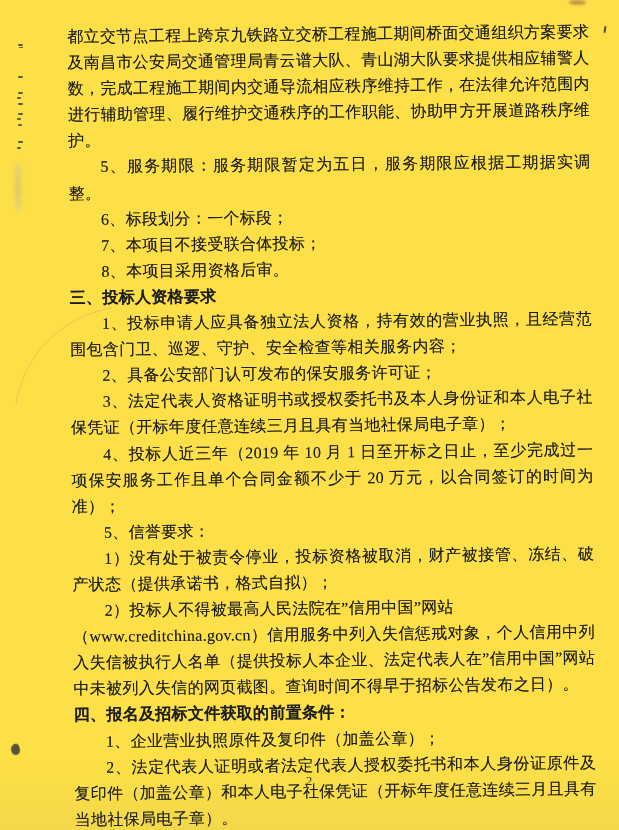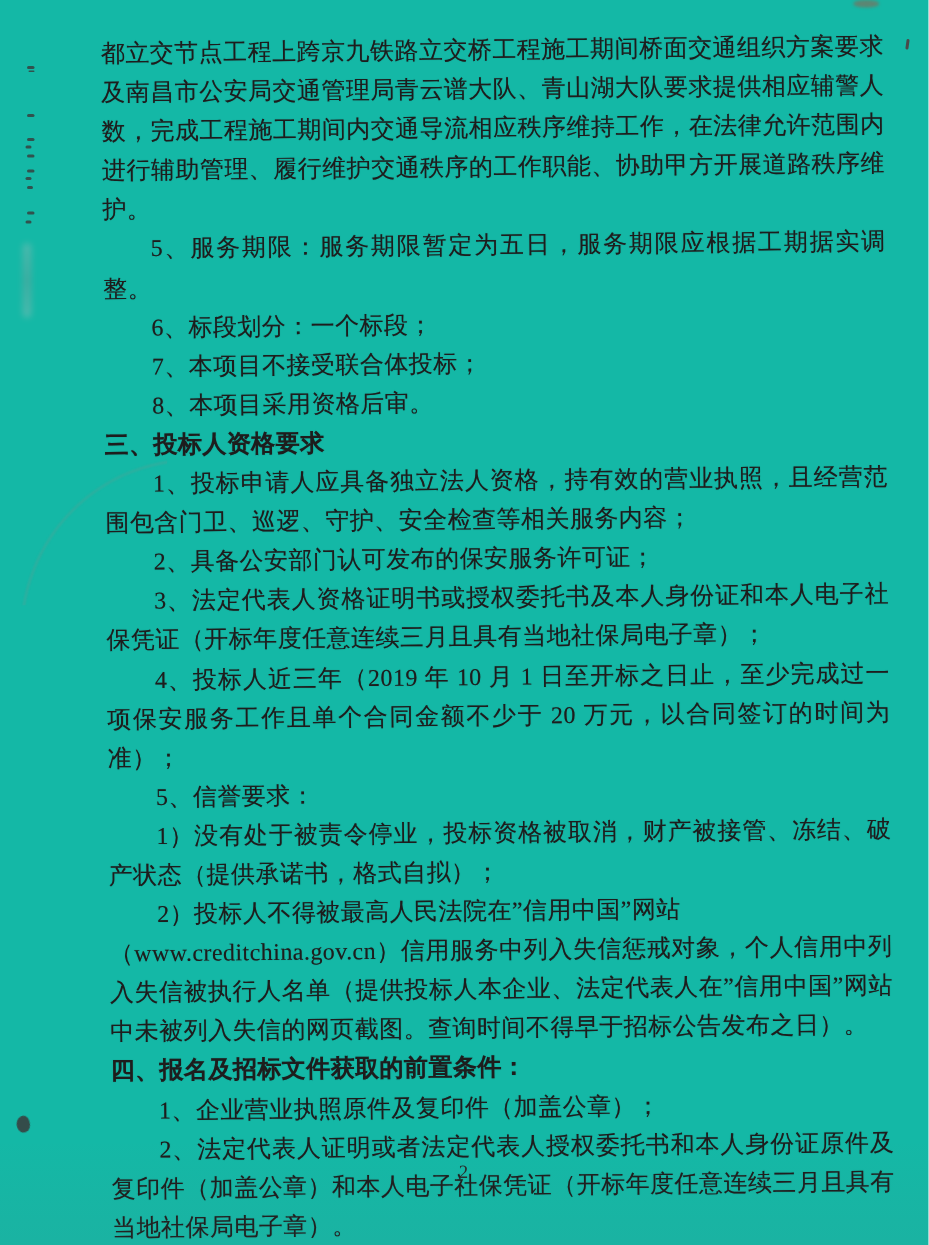--- a/index.html
+++ b/index.html
@@ -1,18 +1,18 @@
 <!DOCTYPE html>
 <html><head>
 <meta charset="utf-8">
 <style>
   html,body{margin:0;padding:0;width:619px;height:830px;overflow:hidden;background:#ffffff;}
   .page{
     position:relative;width:619px;height:830px;
-    background:#14b8a6;overflow:hidden;
+    background:#fde047;overflow:hidden;
     font-family:"Liberation Serif","DejaVu Serif",serif;
   }
   .shade-bottom{
     position:absolute;left:0;right:0;bottom:0;height:70px;
     background:linear-gradient(to bottom,rgba(0,0,0,0),rgba(110,110,110,0.07));
     pointer-events:none;
   }
   .doc{
     position:absolute;left:71px;top:24px;width:522px;
     transform:rotate(-0.55deg);transform-origin:0 50%;

